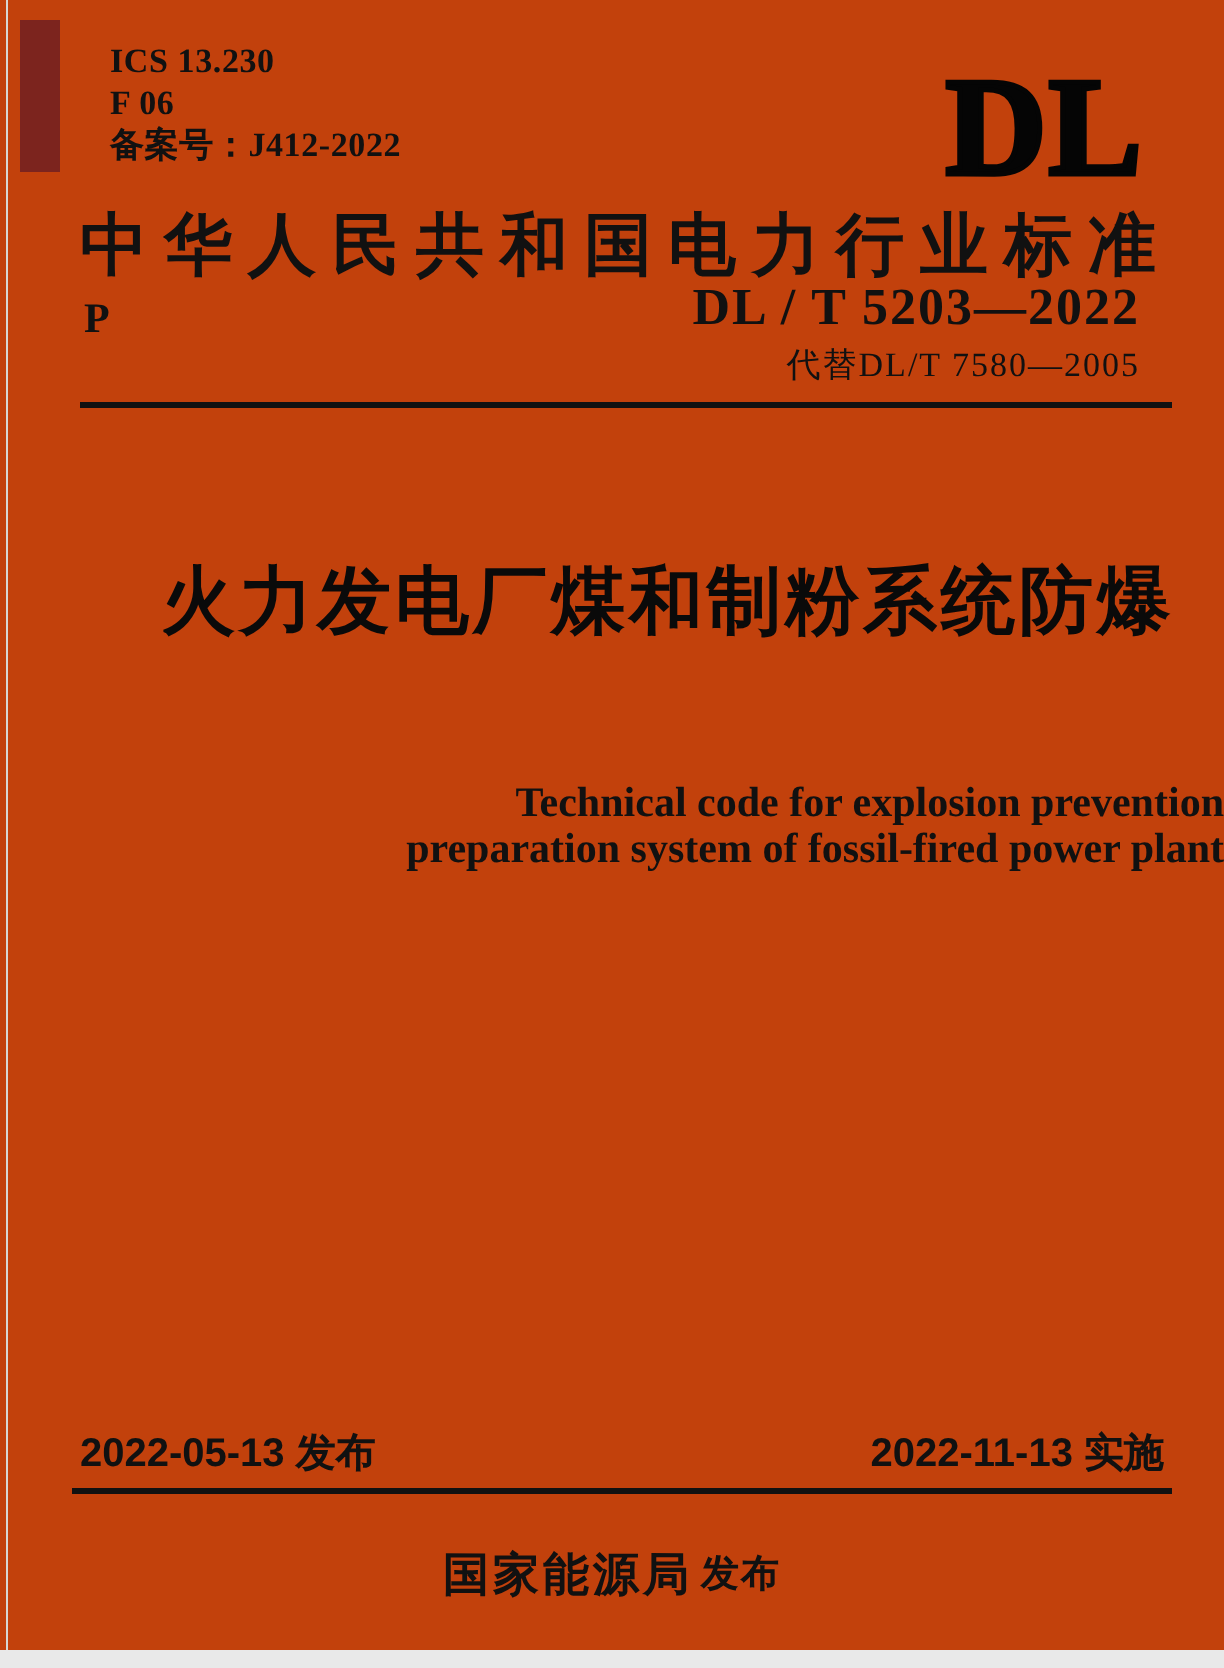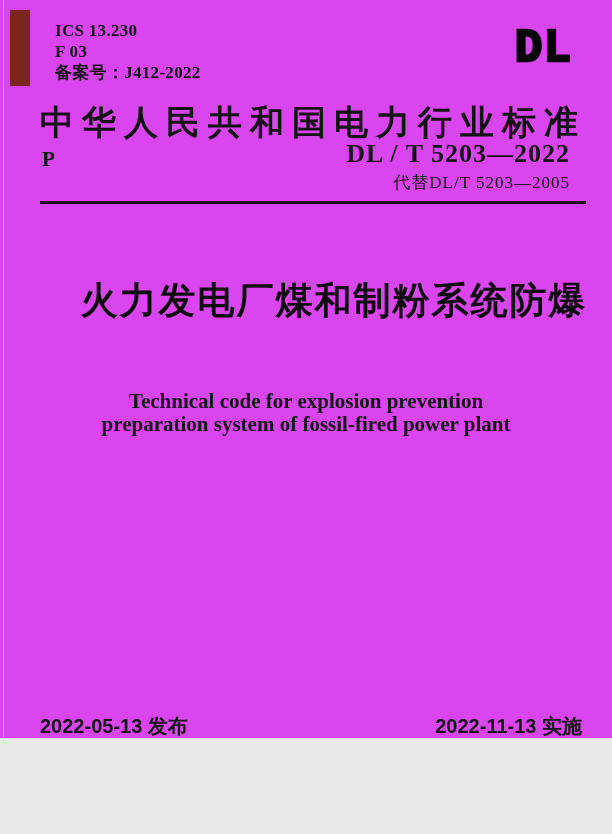--- a/index.html
+++ b/index.html
@@ -1,42 +1,42 @@
 <!DOCTYPE html>
 <html><head>
 <meta charset="utf-8">
 <style>
   html, body { margin: 0; padding: 0; background: #e9e9e9; }
   .page {
     position: relative;
     width: 612px;
-    height: 738px;
+    height: 825px;
     margin: 0 auto;
-    background: #d946ef;
+    background: #c2410c;
     overflow: hidden;
     font-family: "Liberation Serif", "DejaVu Serif", serif;
     color: #111;
   }
   .page-edge {
     position: absolute; left: 3px; top: 0; bottom: 0;
     width: 1px; background: #d7d7d4;
   }
   .red-mark {
     position: absolute; left: 10px; top: 10px;
     width: 20px; height: 76px;
   }
   .ics-block {
     position: absolute; left: 55px; top: 20px;
     font-weight: bold; font-size: 17px; line-height: 21px;
     letter-spacing: 0.3px;
   }
   .dl-logo {
-    position: absolute; right: 40px; top: 12px;
-    font-family: Liberation Mono, monospace;
-    font-weight: 900; font-size: 46px; line-height: 74px;
+    position: absolute; right: 40px; top: 28px;
+    font-family: Liberation Serif, serif;
+    font-weight: 900; font-size: 70px; line-height: 74px;
     letter-spacing: 1px; color: #050505;
     -webkit-text-stroke: 2.5px #050505;
   }
   .body-title {
     position: absolute; left: 40px; right: 28px; top: 100px;
     font-weight: bold; font-size: 34px;
     letter-spacing: 8px; white-space: nowrap;
     text-align: center;
   }
   .p-mark {
@@ -59,21 +59,21 @@
     position: absolute; left: 0; width: 612px;
     font-family: "Liberation Sans", "DejaVu Sans", sans-serif;
     font-weight: bold; font-size: 37px; letter-spacing: 2px;
     text-align: center; color: #0a0a0a; margin-left: 28px;
   }
   .title-cn.l1 { top: 276px; }
   .title-cn.l2 { top: 328px; }
   .title-en {
     position: absolute; left: 0; width: 612px; top: 390px;
     font-weight: bold; font-size: 21px; line-height: 23px;
-    text-align: center;
+    text-align: right;
   }
   .date-row {
     position: absolute; left: 40px; right: 30px; top: 713px;
     font-family: "Liberation Sans", "DejaVu Sans", sans-serif;
     font-weight: bold; font-size: 20px;
     display: flex; justify-content: space-between;
   }
   .rule-bottom {
     position: absolute; left: 36px; width: 550px; top: 744px;
     height: 3px; background: #111;
@@ -89,33 +89,33 @@
 <body>
 
 <div class="page">
 
   <div class="page-edge"></div>
 
   <div class="red-mark" style="background: rgb(124, 36, 30);"></div>
 
   <div class="ics-block">
     <div>ICS 13.230</div>
-    <div>F 03</div>
+    <div>F 06</div>
     <div>备案号：J412-2022</div>
   </div>
 
   <div class="dl-logo">DL</div>
 
   <div class="body-title">中华人民共和国电力行业标准</div>
 
   <div class="p-mark">P</div>
 
   <div class="std-number">DL / T 5203—2022</div>
 
-  <div class="std-replaces">代替DL/T 5203—2005</div>
+  <div class="std-replaces">代替DL/T 7580—2005</div>
 
   <div class="rule-top"></div>
 
   <div class="title-cn l1">火力发电厂煤和制粉系统防爆</div>
 
   <div class="title-en">
     <div>Technical code for explosion prevention</div>
     <div>preparation system of fossil-fired power plant</div>
   </div>
 

